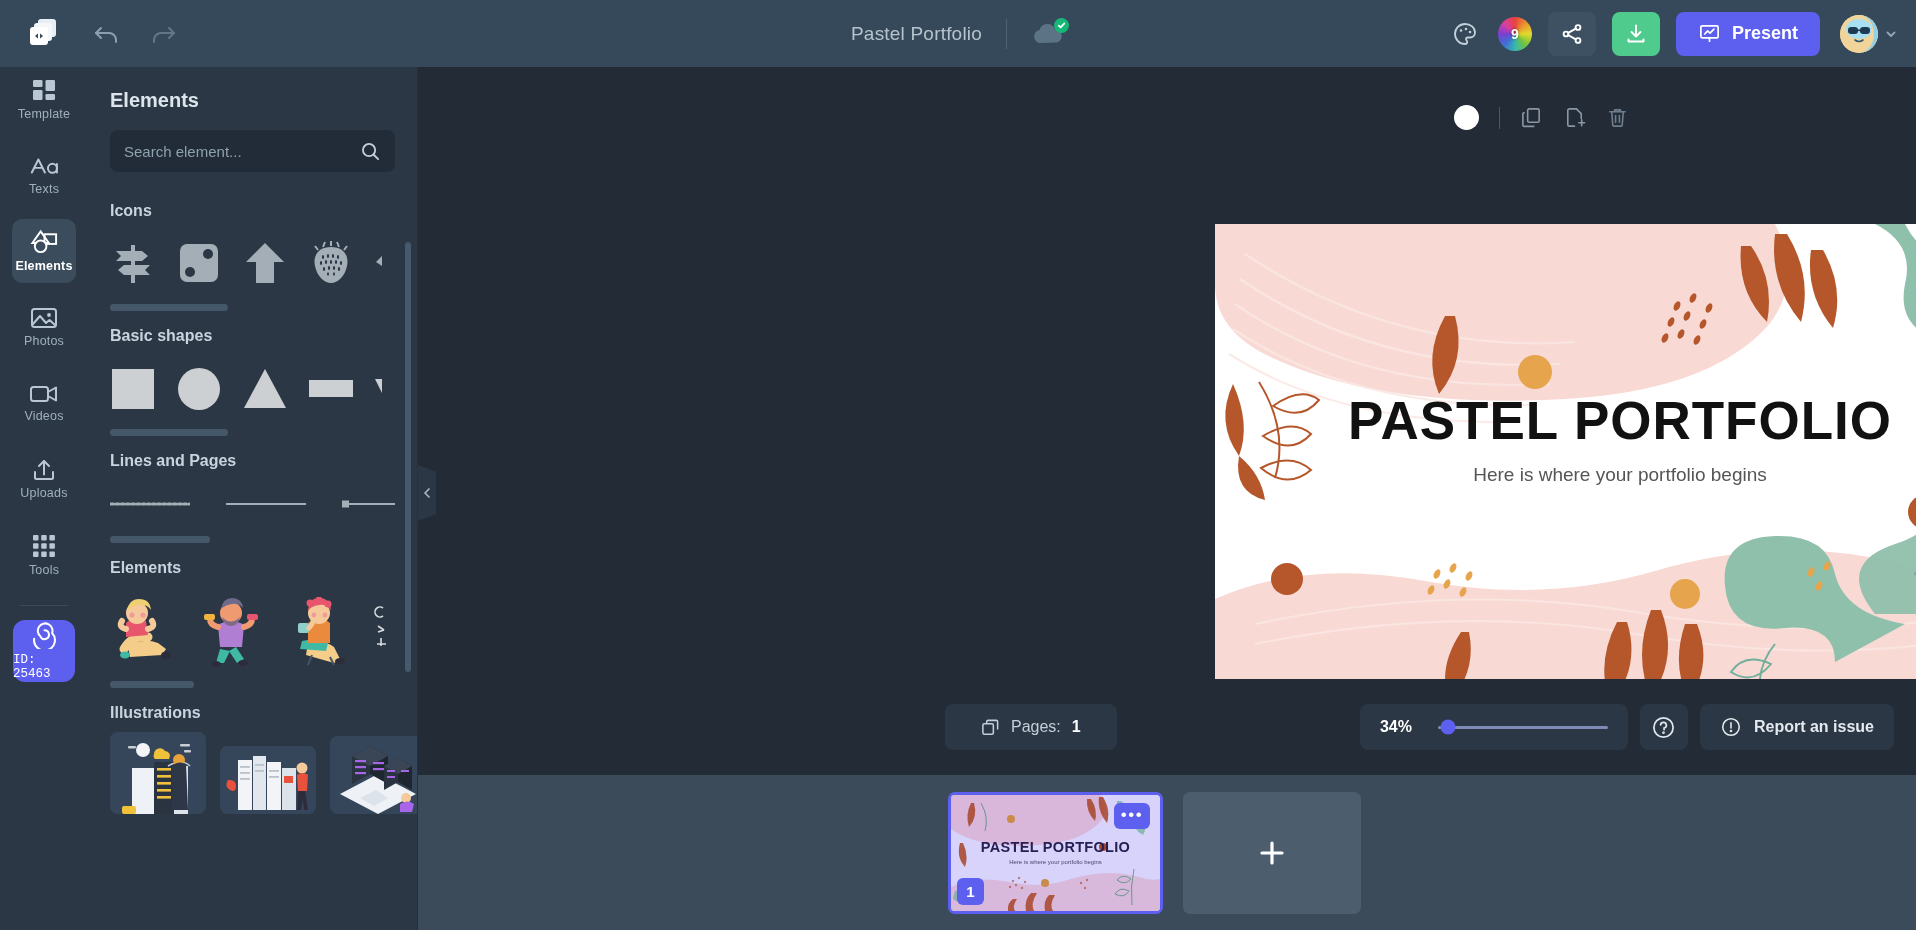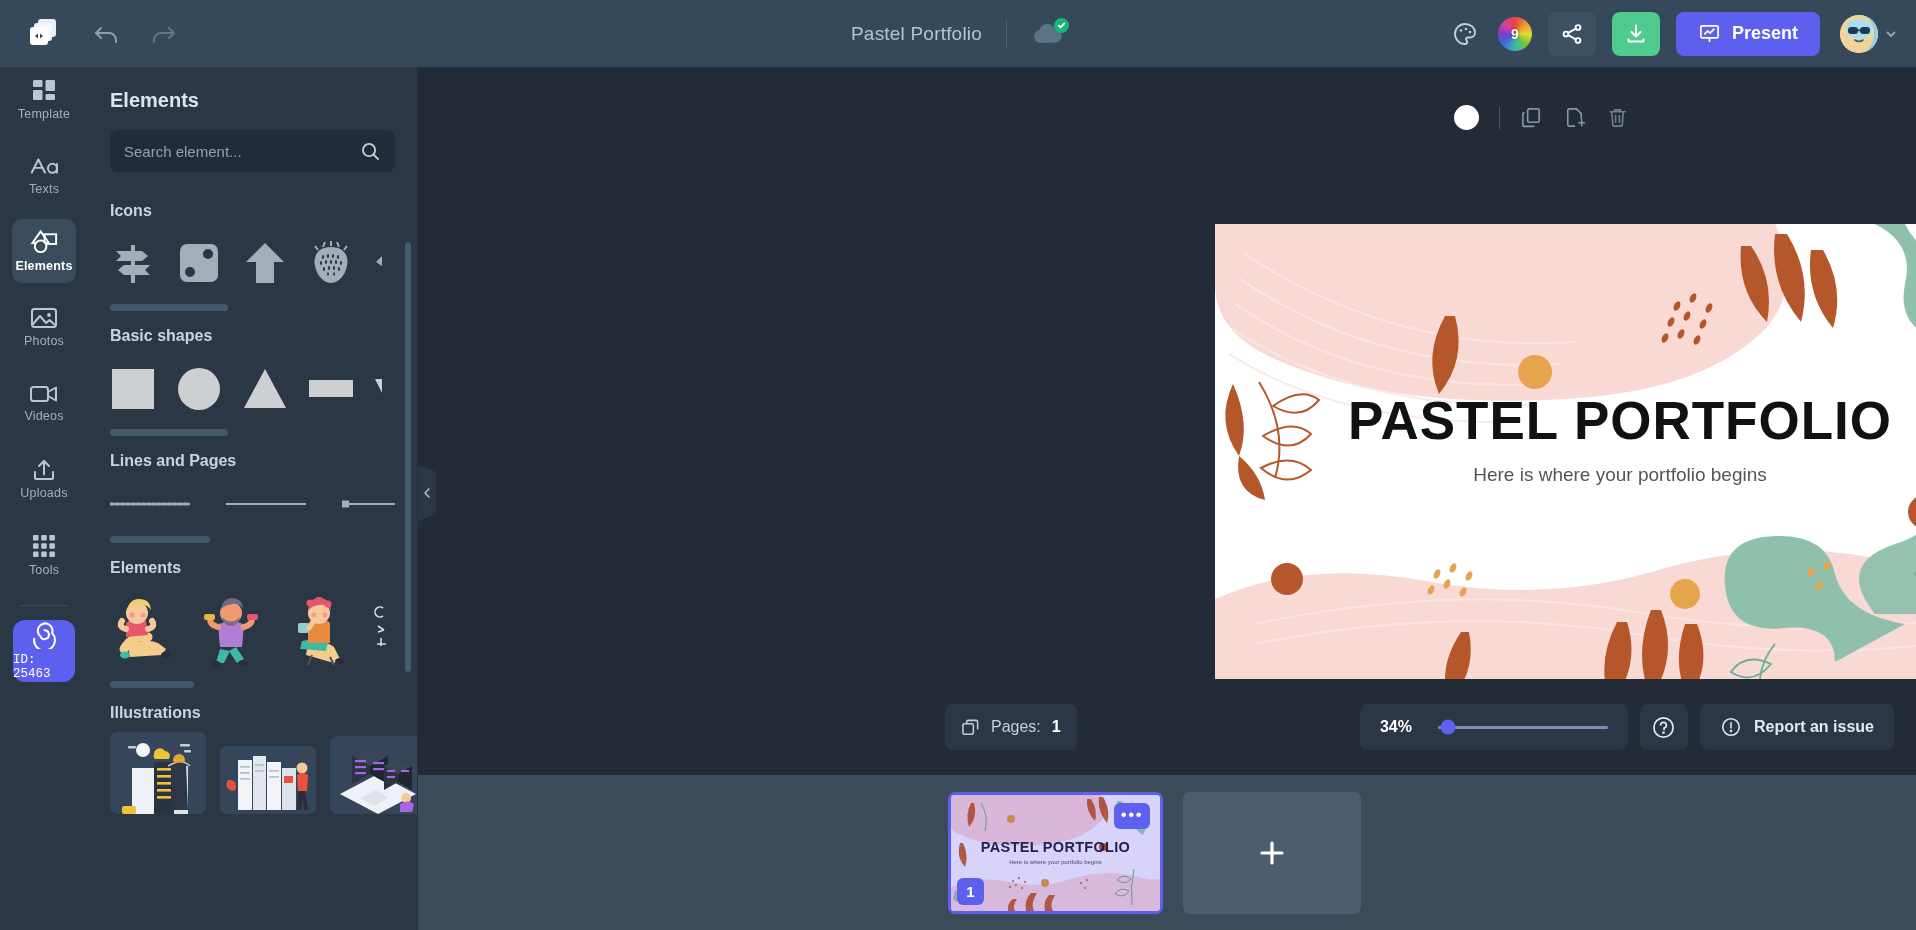--- a/index.html
+++ b/index.html
@@ -176,21 +176,21 @@
     font-size: 19px; color: #555;
   }
 
   
   .ctrl-row {
     height: 96px; min-height: 96px; position: relative;
     display: flex; align-items: center; padding: 0 22px;
   }
   .pages-chip {
     margin-left: 505px; height: 46px; background: #2b3744; border-radius: 8px;
-    display: flex; align-items: center; gap: 11px; padding: 0 16px;
+    display: flex; align-items: center; gap: 11px; padding: 0 36px;
     color: #c3cfd9; font-size: 16px; cursor: pointer;
   }
   .pages-chip b { color: #ffffff; }
   .right-ctrls { margin-left: auto; display: flex; align-items: center; gap: 12px; }
   .zoom-chip {
     height: 46px; background: #2b3744; border-radius: 8px;
     display: flex; align-items: center; gap: 18px; padding: 0 20px;
   }
   .zoom-val { color: #fff; font-size: 16px; font-weight: bold; min-width: 40px; }
   .zoom-track {

